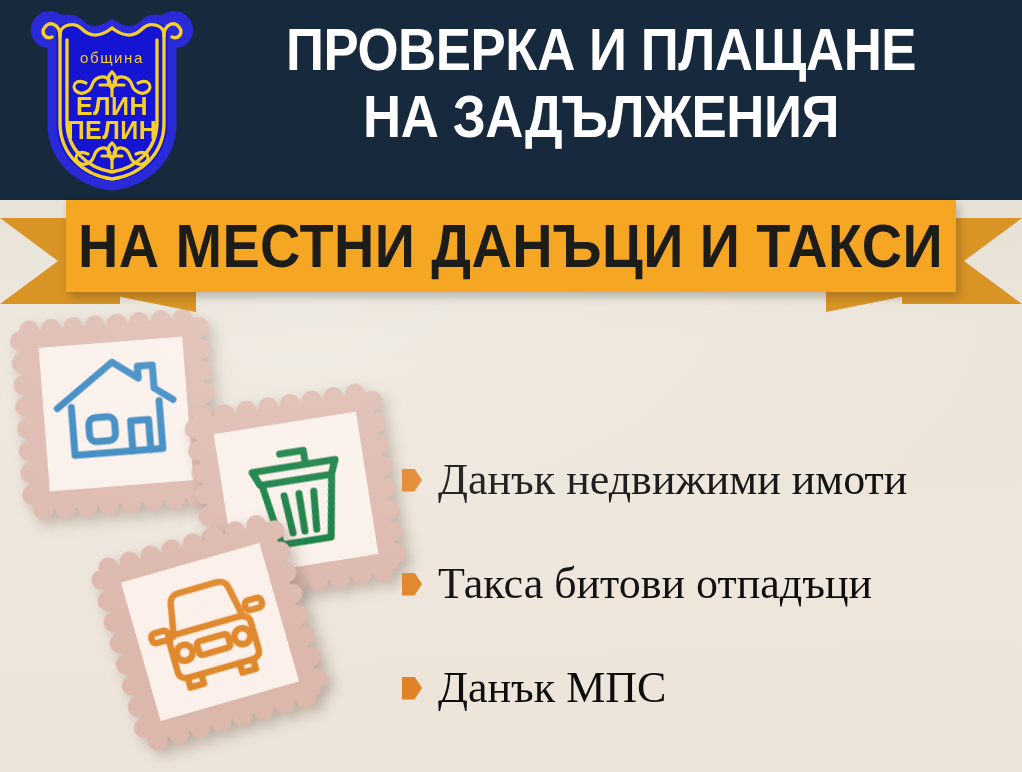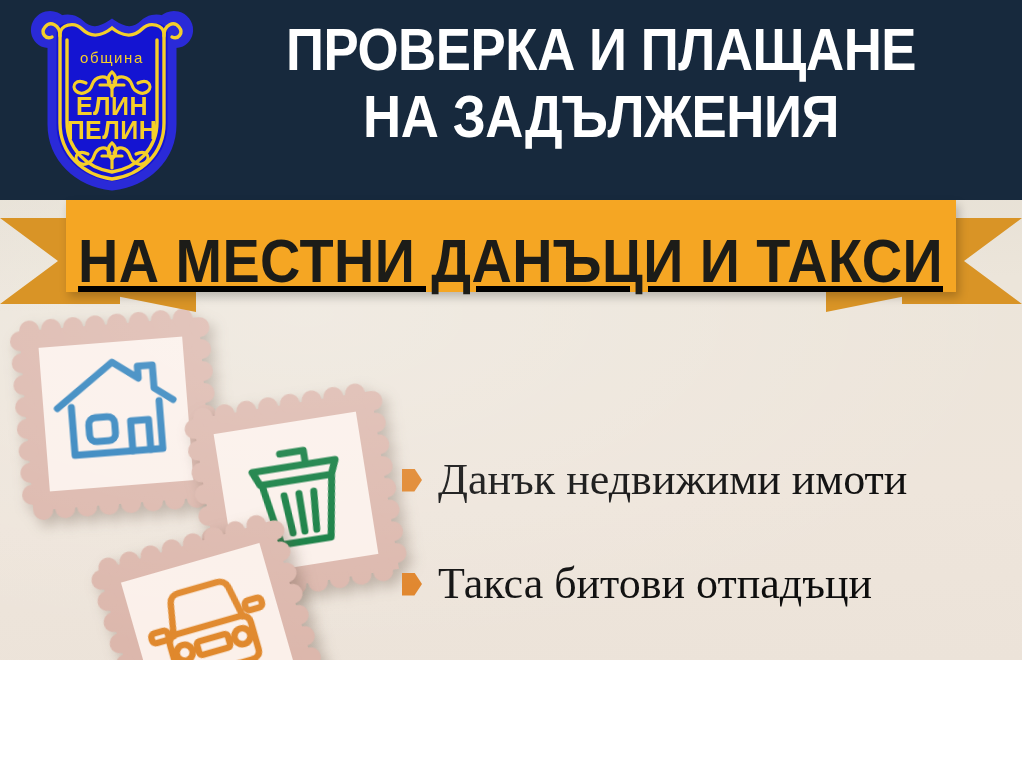--- a/index.html
+++ b/index.html
@@ -3,21 +3,21 @@
 <meta charset="utf-8">
 <style>
   html, body {
     margin: 0;
     padding: 0;
     background: #ffffff;
   }
   #poster {
     position: relative;
     width: 1022px;
-    height: 660px;
+    height: 772px;
     overflow: hidden;
     font-family: "Liberation Sans", sans-serif;
     background: linear-gradient(178deg, #d6d2c4 0%, #e2ddd1 18%, #ece5da 45%, #eee5db 75%, #ece3d9 100%);
   }
 
   
   .header {
     position: absolute;
     left: 0; top: 0;
     width: 1022px;
@@ -86,23 +86,22 @@
   .ribbon-fold.right { right: 66px; clip-path: polygon(0 0, 130px 0, 130px 0, 0 26px); }
   .ribbon-main {
     position: absolute;
     left: 66px;
     top: 4px;
     width: 890px;
     height: 92px;
     background: #f5a623;
     box-shadow: 3px 5px 9px rgba(0,0,0,0.22);
     display: flex;
-    align-items: flex-end;
+    align-items: center;
     justify-content: center;
-    text-decoration: underline;
   }
   .ribbon-text {
     color: #1c1c18;
     font-family: "Liberation Sans Narrow", "Liberation Sans", sans-serif;
     font-weight: bold;
     font-size: 62px;
     line-height: 1;
     letter-spacing: 0.5px;
     transform: scaleX(0.9);
     white-space: nowrap;

